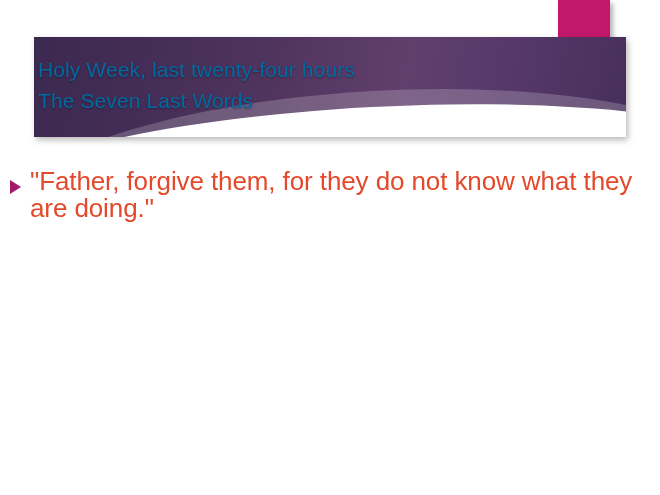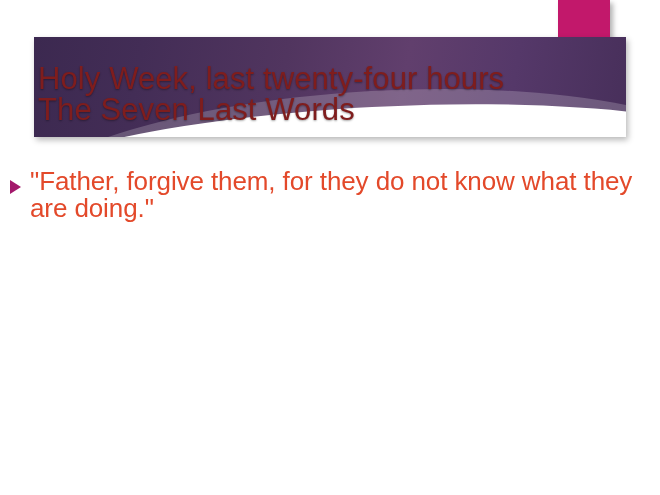--- a/index.html
+++ b/index.html
@@ -85,28 +85,27 @@
     background: #ffffff;
     border-radius: 50% 50% 0 0 / 100% 100% 0 0;
     transform: rotate(-3.0deg);
   }
 
   .title-text {
     position: absolute;
     left: 38px;
     top: 54px;
     width: 560px;
-    color: #7f1d1d;
-    font-size: 31px;
+    color: #0369a1;
+    font-size: 21px;
     line-height: 31px;
     font-weight: 400;
     letter-spacing: 0.1px;
     white-space: pre-line;
     text-shadow: 0 1px 2px rgba(0,0,0,0.35);
-    margin-top: 9px;
   }
 
   
   #content-area {
     position: absolute;
     left: 0px;
     top: 168px;
     width: 660px;
     height: 320px;
   }

